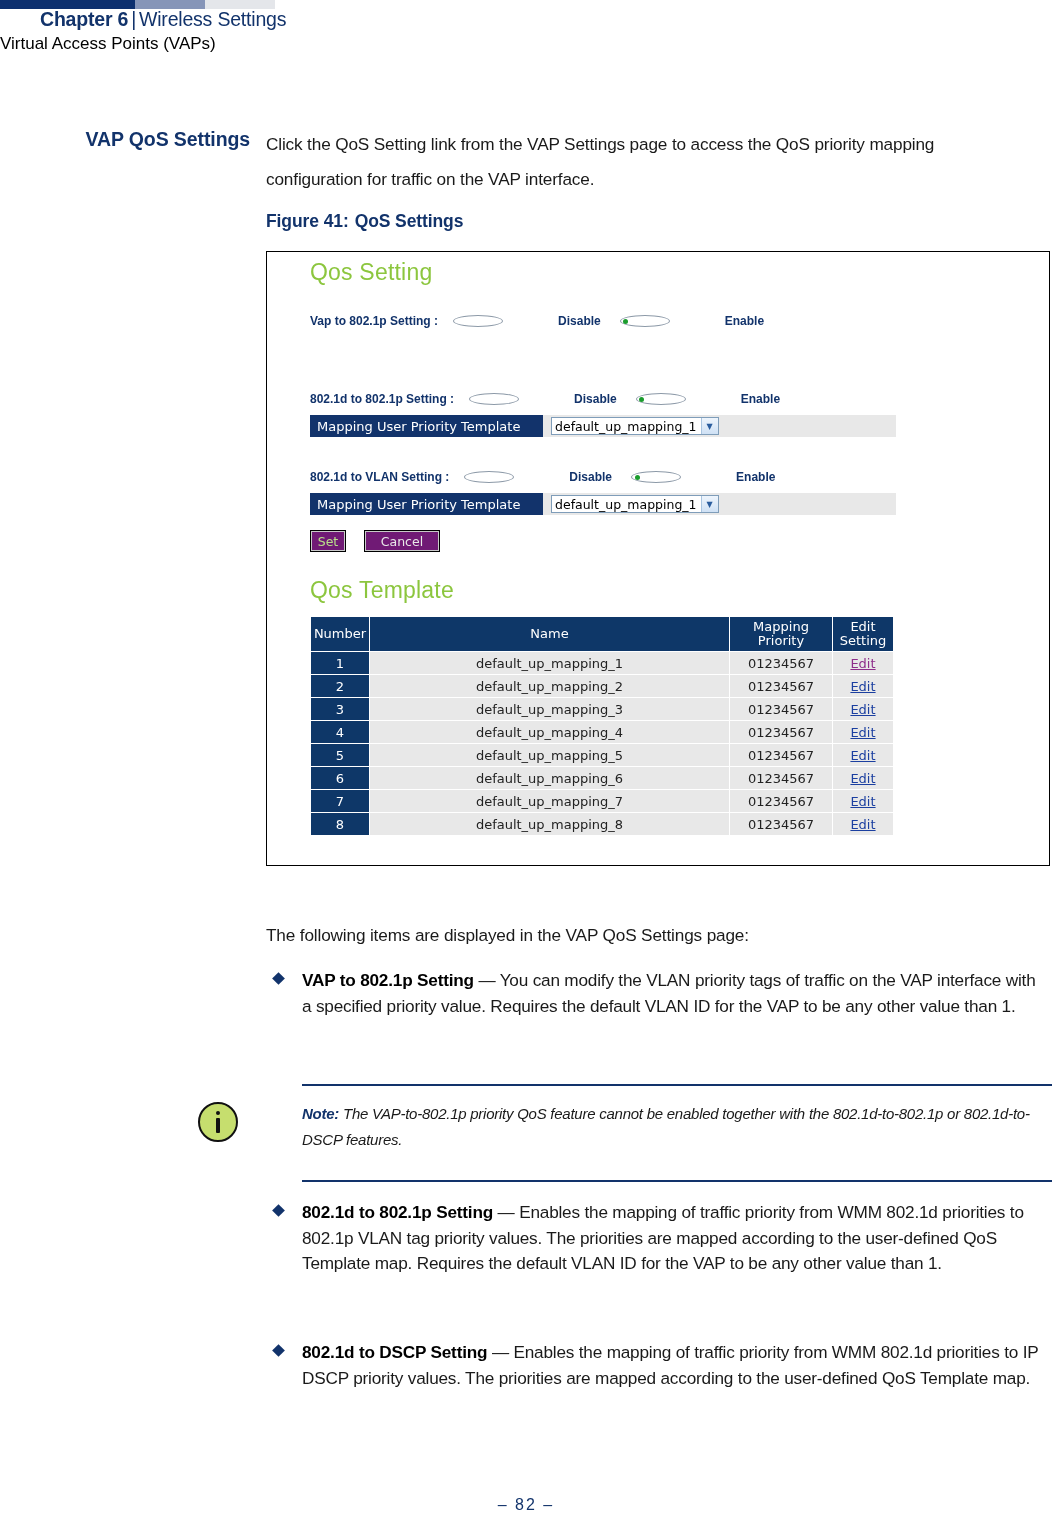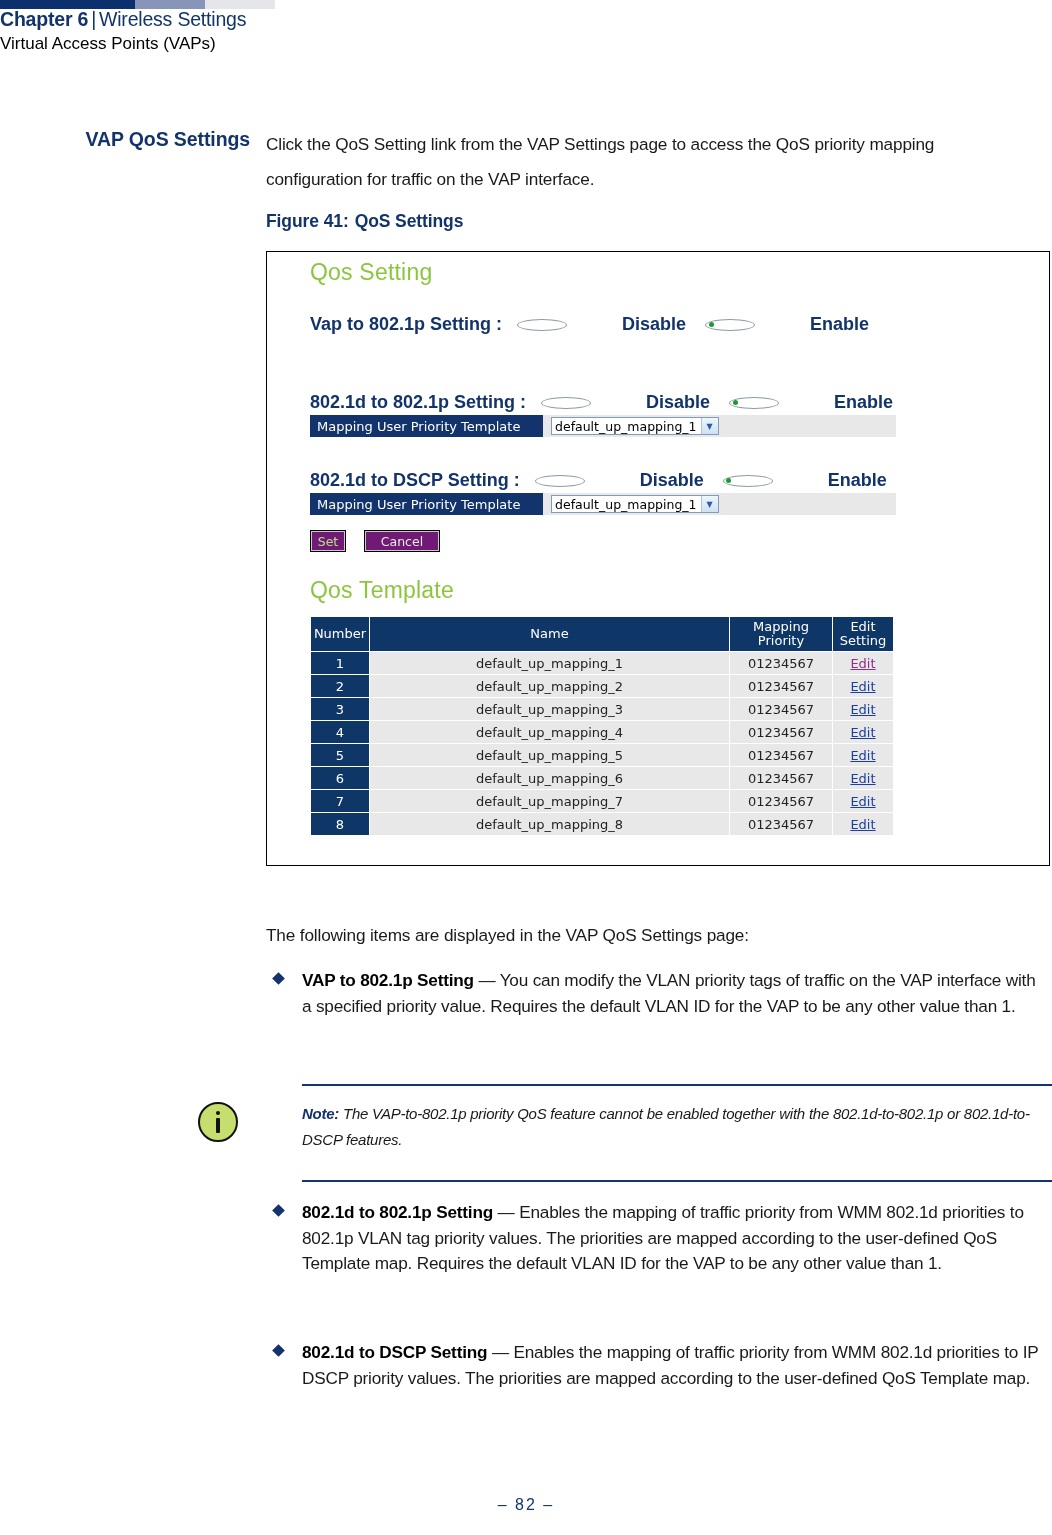--- a/index.html
+++ b/index.html
@@ -31,20 +31,21 @@
   .chapter-line {
     position: absolute;
     top: 8px; left: 0;
     font-size: 19.5px;
     letter-spacing: -0.2px;
     white-space: nowrap;
   }
   .chapter-line .ch-bold {
     font-weight: bold;
     color: #12336b;
+    margin-left: 40px;
   }
   .chapter-line .ch-sep {
     color: #12336b;
     font-weight: normal;
     padding: 0 3px;
   }
   .chapter-line .ch-sub {
     color: #12336b;
     font-weight: normal;
   }
@@ -122,21 +123,21 @@
     color: #8cc63e;
     font-family: "Liberation Sans", sans-serif;
     letter-spacing: 0.2px;
   }
   .ui-title.t1 { top: 7px;  left: 43px; }
   .ui-title.t2 { top: 325px; left: 43px; }
 
   .ui-legend {
     position: absolute;
     left: 43px;
-    font-size: 18px;
+    font-size: 12px;
     font-weight: bold;
     color: #12336b;
     white-space: nowrap;
     font-family: "Liberation Sans", sans-serif;
     display: flex;
     align-items: center;
     text-align: center;
   }
   .ui-legend .lbl-txt { margin-right: 8px; }
   .ui-legend .opt {
@@ -444,21 +445,21 @@
         <div class="fl">Mapping User Priority Template</div>
         <div class="fr">
           <span class="selectbox">
             <span class="sv">default_up_mapping_1</span>
             <span class="sarrow">▼</span>
           </span>
         </div>
       </div>
 
       <div class="ui-legend" style="top:218px">
-        <span class="lbl-txt">802.1d to DSCP Setting :</span>
+        <span class="lbl-txt">802.1d to VLAN Setting :</span>
         <span class="opt">
           <span class="radio"></span>
           <span>Disable</span>
         </span>
         <span class="opt">
           <span class="radio on"></span>
           <span>Enable</span>
         </span>
       </div>
       <div class="field-row" style="top:241px">

